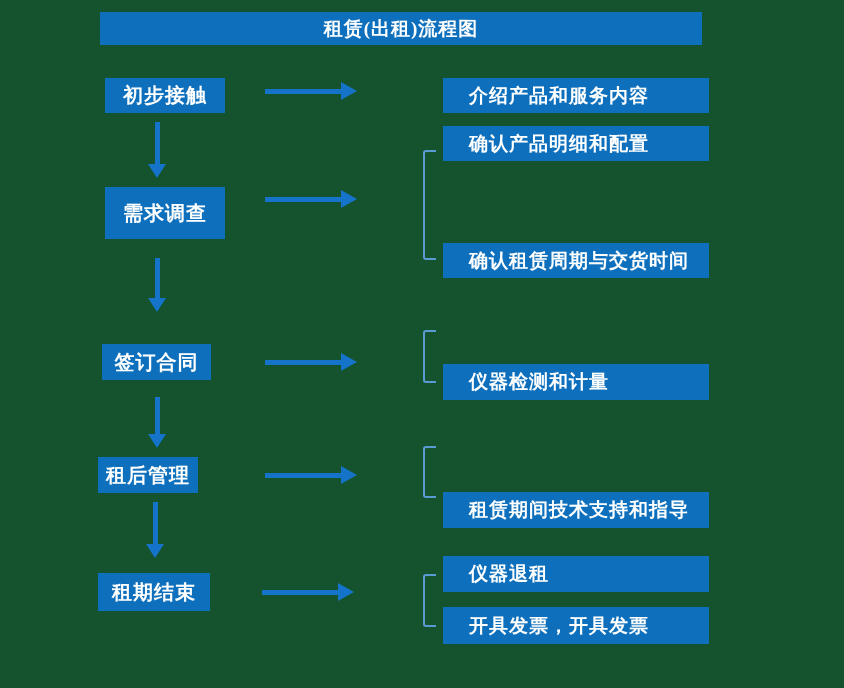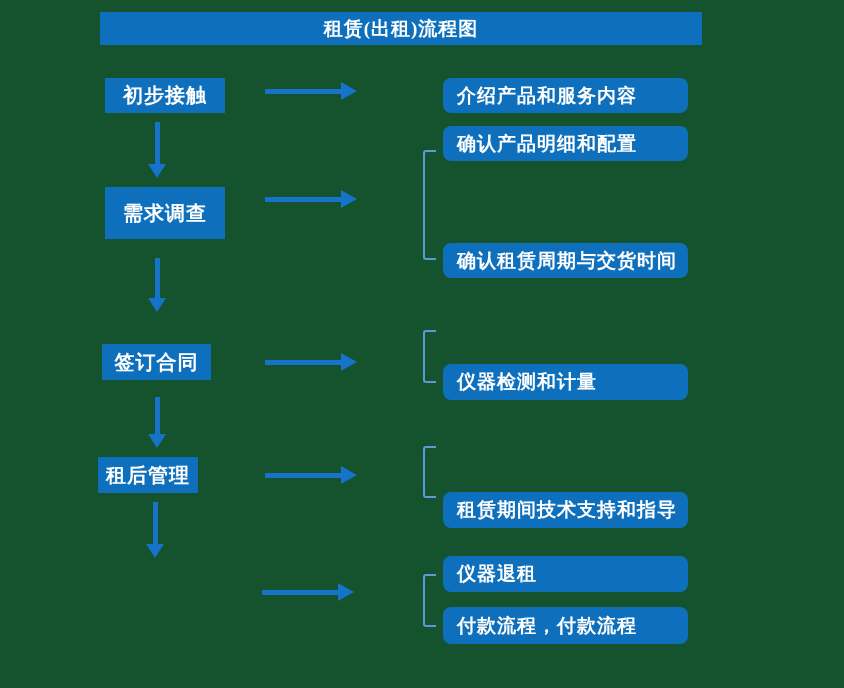--- a/index.html
+++ b/index.html
@@ -15,21 +15,21 @@
   }
   .box{
     position:absolute;background:var(--box-blue);color:var(--text-white);
     font-weight:bold;display:flex;align-items:center;box-sizing:border-box;
     letter-spacing:1px;white-space:nowrap;
   }
   .title-bar{
     left:100px;top:12px;width:602px;height:33px;justify-content:center;font-size:19px;
   }
   .left-step{justify-content:center;font-size:20px;}
-  .right-box{left:443px;width:245px;justify-content:flex-start;padding-left:14px;font-size:19px;border-radius:8px;}
+  .right-box{left:443px;width:266px;justify-content:flex-start;padding-left:26px;font-size:19px;}
 
   .h-arrow{position:absolute;width:92px;height:18px;}
   .h-arrow .shaft{position:absolute;left:0;top:6.5px;width:77px;height:5px;background:var(--arrow-blue);}
   .h-arrow .head{position:absolute;left:76px;top:0;width:0;height:0;
     border-top:9px solid transparent;border-bottom:9px solid transparent;
     border-left:16px solid var(--arrow-blue);}
 
   .v-arrow{position:absolute;width:18px;}
   .v-arrow .shaft{position:absolute;top:0;left:6.5px;width:5px;height:calc(100% - 14px);background:var(--arrow-blue);}
   .v-arrow .head{position:absolute;bottom:0;left:0;width:0;height:0;
@@ -43,28 +43,29 @@
 <body>
 
 <div class="canvas">
 
   <div class="box title-bar">租赁(出租)流程图</div>
 
   <div class="box left-step" style="left:105px;top:78px;width:120px;height:35px">初步接触</div>
   <div class="box left-step" style="left:105px;top:187px;width:120px;height:52px">需求调查</div>
   <div class="box left-step" style="left:102px;top:344px;width:109px;height:36px">签订合同</div>
   <div class="box left-step" style="left:98px;top:457px;width:100px;height:36px">租后管理</div>
+  <div class="box left-step" style="left:98px;top:573px;width:112px;height:38px">租期结束</div>
 
   <div class="box right-box" style="top:78px;height:35px">介绍产品和服务内容</div>
   <div class="box right-box" style="top:126px;height:35px">确认产品明细和配置</div>
   <div class="box right-box" style="top:243px;height:35px">确认租赁周期与交货时间</div>
   <div class="box right-box" style="top:364px;height:36px">仪器检测和计量</div>
   <div class="box right-box" style="top:492px;height:36px">租赁期间技术支持和指导</div>
   <div class="box right-box" style="top:556px;height:36px">仪器退租</div>
-  <div class="box right-box" style="top:607px;height:37px">付款流程，付款流程</div>
+  <div class="box right-box" style="top:607px;height:37px">开具发票，开具发票</div>
 
   <div class="h-arrow" style="left:265px;top:82px">
     <div class="shaft"></div>
     <div class="head"></div>
   </div>
   <div class="h-arrow" style="left:265px;top:190px">
     <div class="shaft"></div>
     <div class="head"></div>
   </div>
   <div class="h-arrow" style="left:265px;top:353px">

